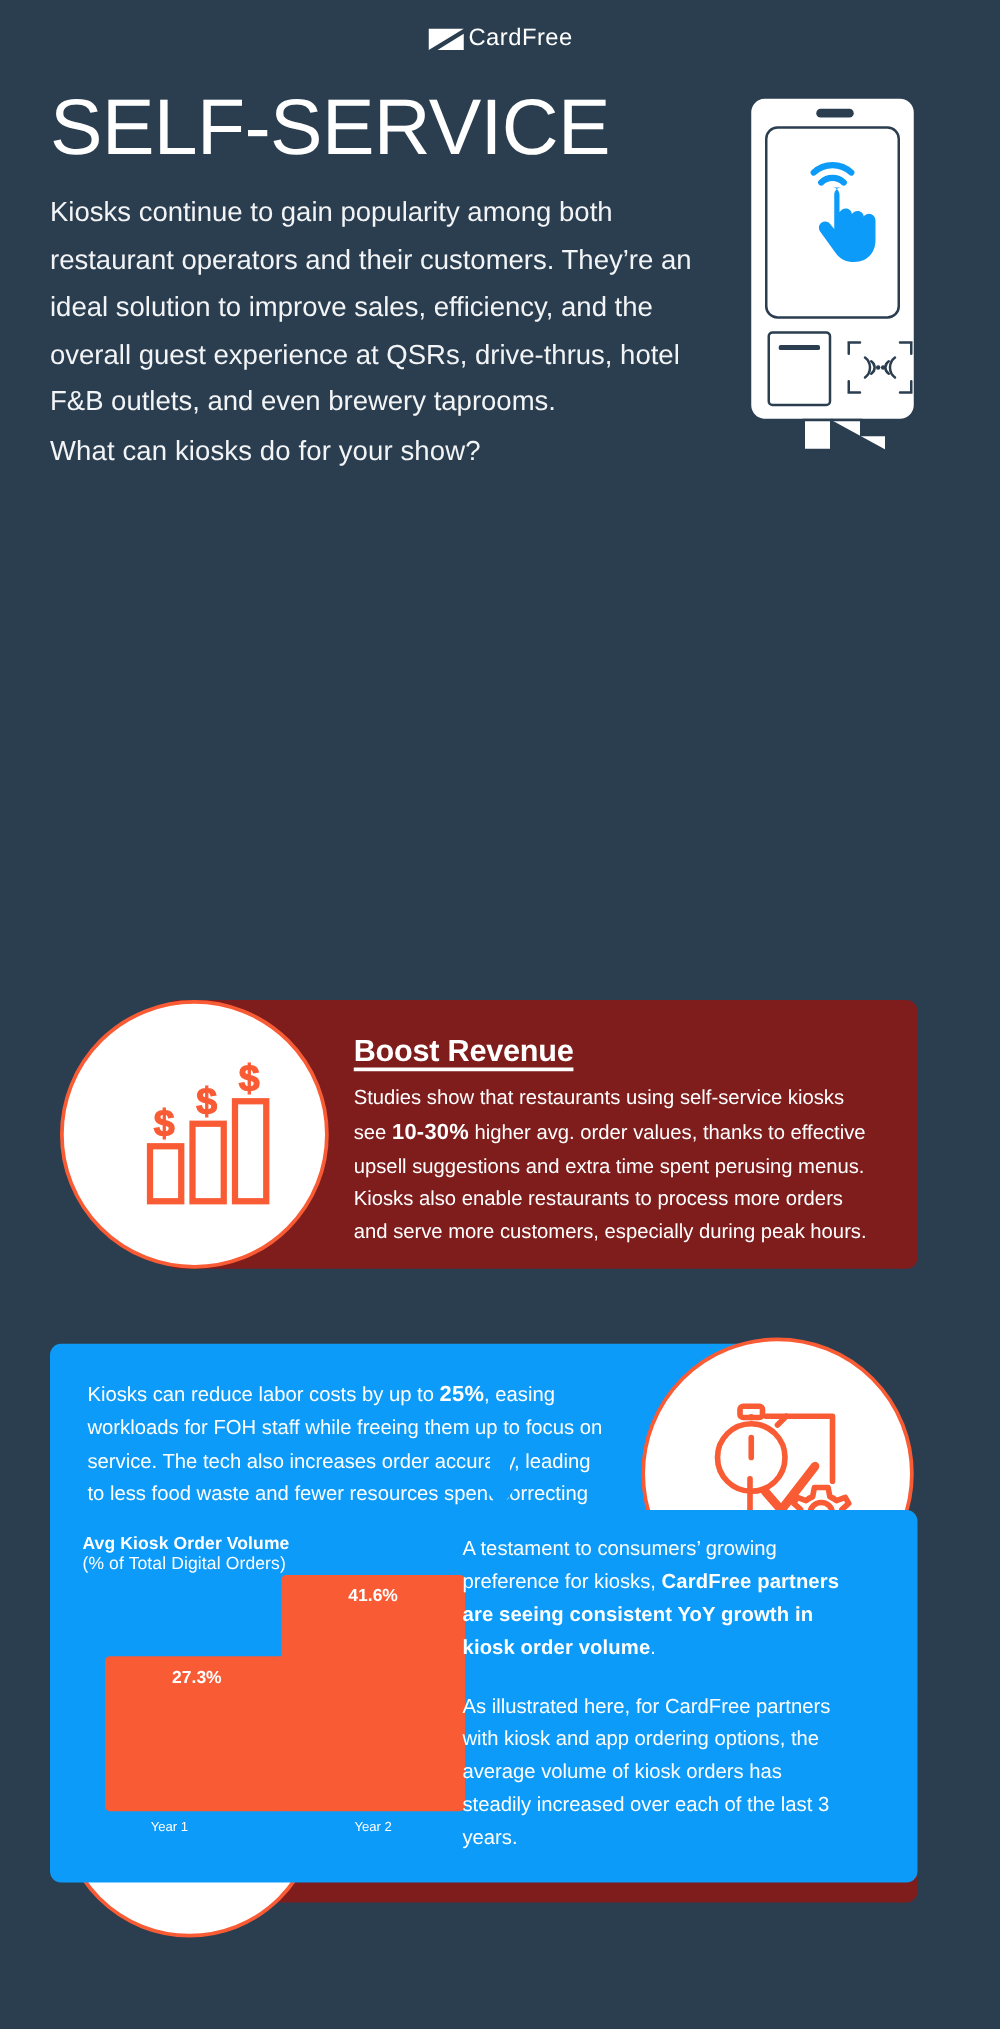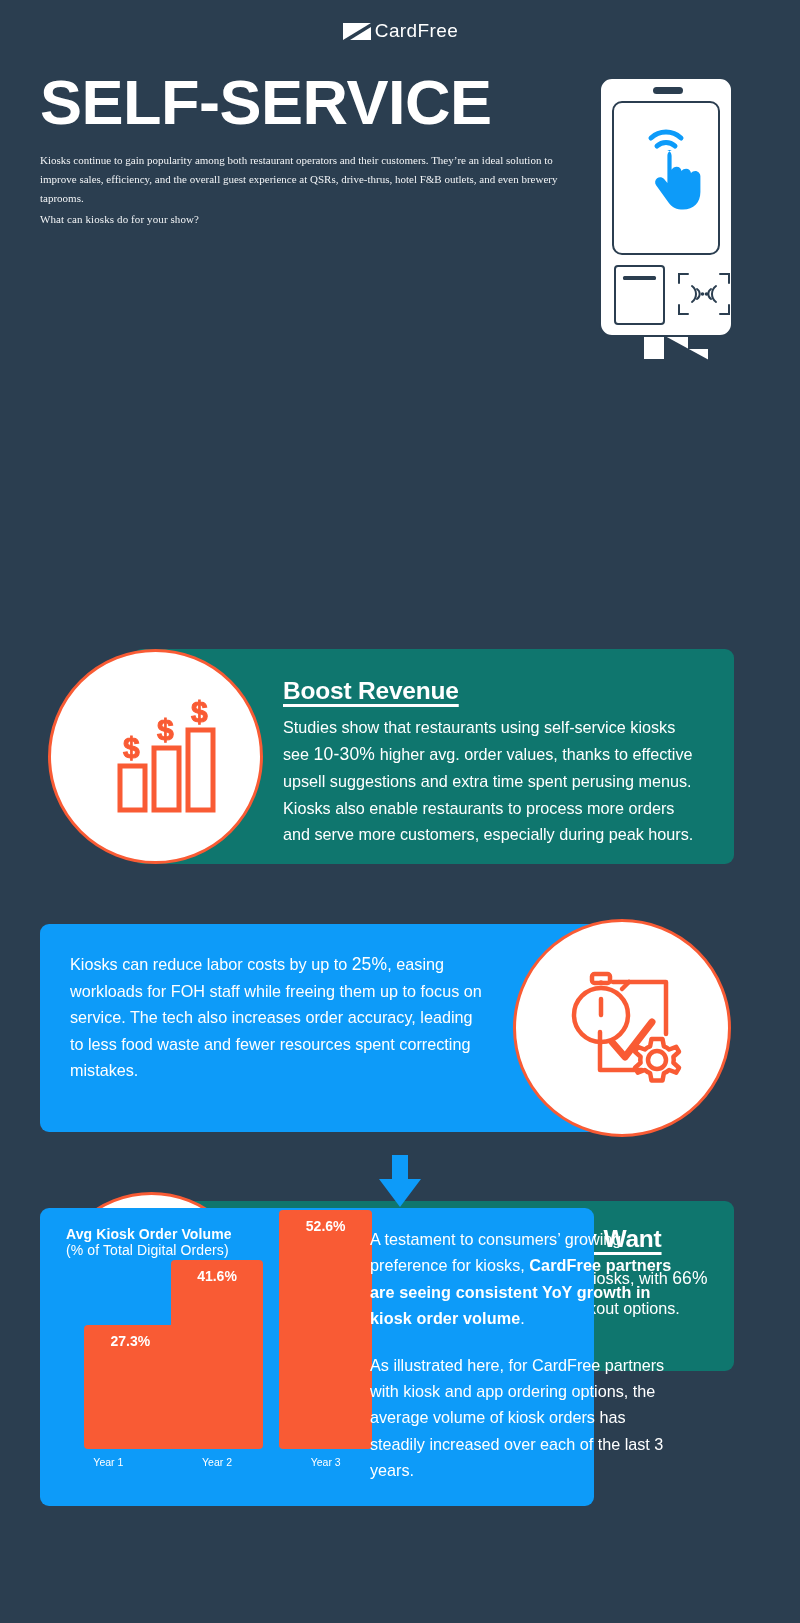--- a/index.html
+++ b/index.html
@@ -17,48 +17,48 @@
     height:62px; display:flex; align-items:center; justify-content:center;
     gap:3px;
   }
   .brand-mark { width:30px; height:19px; position:relative; }
   .brand-mark svg { display:block; }
   .brand-name { font-size:19px; letter-spacing:.4px; font-weight:400; color:#fff; }
 
   
   .hero { position:relative; padding:10px 40px 0 40px; }
   .hero-title {
-    font-size:63px; line-height:0.97; font-weight:700; letter-spacing:-0.5px;
+    font-size:63px; line-height:0.97; font-weight:400; letter-spacing:-0.5px;
     max-width:540px; text-transform:uppercase;
   }
   .hero-body { margin-top:18px; max-width:535px; }
-  .hero-body p { font-size:11px; line-height:1.72; font-weight:400; color:#f2f4f6;font-family:Liberation Serif, serif; }
+  .hero-body p { font-size:22px; line-height:1.72; font-weight:400; color:#f2f4f6; }
   .hero-cta { font-size:15.5px; font-weight:700; margin-top:2px; letter-spacing:.1px; }
 
   .kiosk-art {
     position:absolute; right:44px; top:12px; width:160px; height:300px;
   }
   .kiosk-art svg { display:block; }
 
   
   .section { position:relative; }
 
   .card {
     position:absolute; border-radius:9px;
   }
-  .card.orange { background:#0f766e; }
+  .card.orange { background:#7f1d1d; }
   .card.blue   { background:#0d9bf9; }
 
   .card-title {
     font-size:24.5px; font-weight:700; letter-spacing:-.2px;
     text-decoration:underline; text-underline-offset:5px;
     text-decoration-thickness:3px; margin-bottom:9px;
   }
   .card-text { font-size:16.2px; line-height:1.62; }
-  .card-text b { font-weight:400; font-size:17.5px; letter-spacing:.2px; }
+  .card-text b { font-weight:700; font-size:17.5px; letter-spacing:.2px; }
 
   .circle {
     position:absolute; background:#ffffff; border-radius:50%;
     border:3px solid #f95b34;
     display:flex; align-items:center; justify-content:center;
   }
 
   
   .arrow-down { position:absolute; left:50%; transform:translateX(-50%); }
 
@@ -235,45 +235,39 @@
     </span>
   </div>
 </div>
 
 <div class="arrow-down" style="top:1155px;">
   <svg width="42" height="52" viewBox="0 0 42 52">
     <path d="M13 0 h16 v24 h13 L21 52 L0 24 h13 z" fill="#0d9bf9"></path>
   </svg>
 </div>
 
-<div class="chart-panel" style="left:40px; top:1208px; width:554px; height:298px;">
+<div class="chart-panel" style="left:40px; top:1208px; width:694px; height:298px;">
 
   <div class="chart-head">
     <div class="t1">Avg Kiosk Order Volume</div>
     <div class="t2">(% of Total Digital Orders)</div>
   </div>
 
   <div class="bars">
     <div class="bar-col">
       <div class="bar" style="height:124px;margin-left:44px;">
         <span class="bar-label">27.3%</span>
       </div>
       <span class="bar-xlabel">Year 1</span>
     </div>
     <div class="bar-col">
       <div class="bar" style="height:189px;">
         <span class="bar-label">41.6%</span>
       </div>
       <span class="bar-xlabel">Year 2</span>
     </div>
-    <div class="bar-col">
-      <div class="bar" style="height:239px;">
-        <span class="bar-label">52.6%</span>
-      </div>
-      <span class="bar-xlabel">Year 3</span>
-    </div>
   </div>
 
   <div class="chart-copy">
     <p><span>A testament to consumers’ growing preference for kiosks, </span><b>CardFree partners are seeing consistent YoY growth in kiosk order volume</b><span>.</span></p>
     <p>As illustrated here, for CardFree partners with kiosk and app ordering options, the average volume of kiosk orders has steadily increased over each of the last 3 years.</p>
   </div>
 </div>
 
 </body></html>

